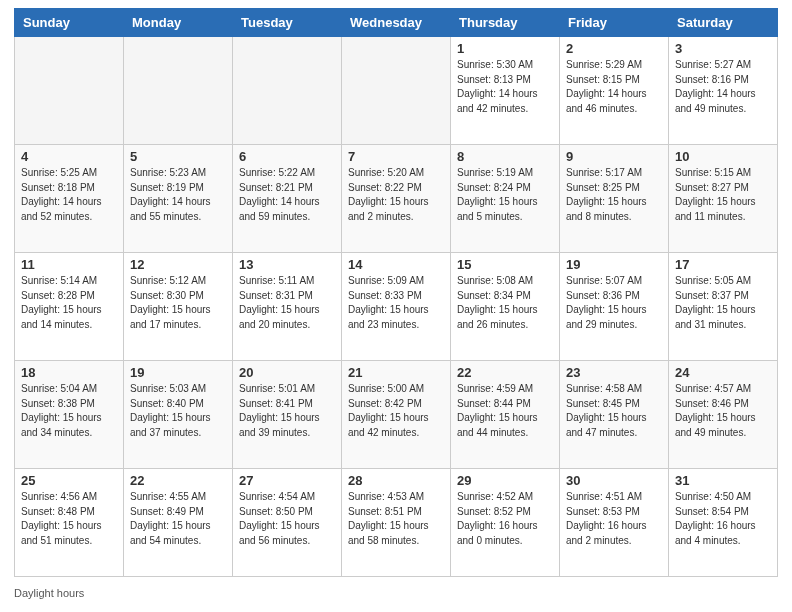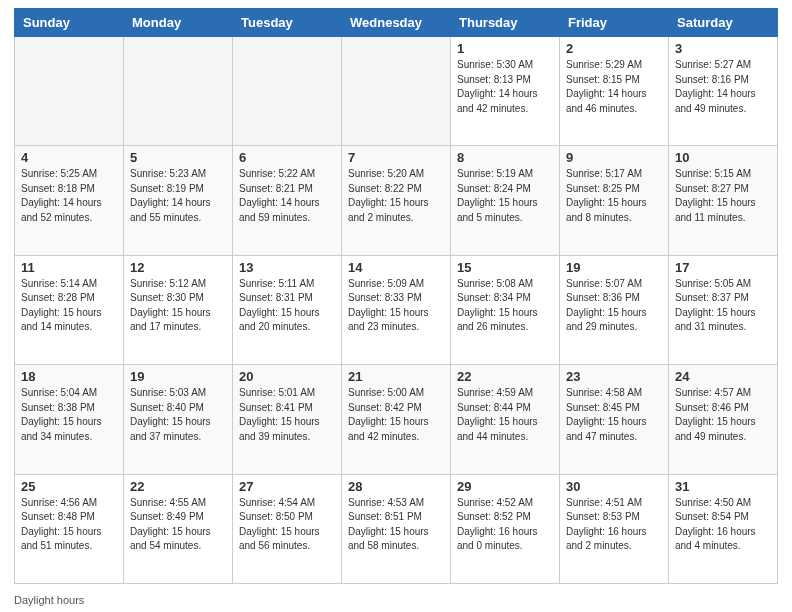--- a/index.html
+++ b/index.html
@@ -99,21 +99,21 @@
       color: #333;
       display: block;
       margin-bottom: 2px;
     }
     .day-info {
       font-size: 10px;
       color: #333;
       line-height: 1.45;
     }
     .footer-note {
-      padding: 2px 14px 6px 14px;
+      padding: 2px 14px 13px 14px;
       font-size: 11px;
       color: #555;
     }
   </style>
 </head>
 <body>
 
 <div class="page">
 
   <table class="calendar" id="cal-table">

